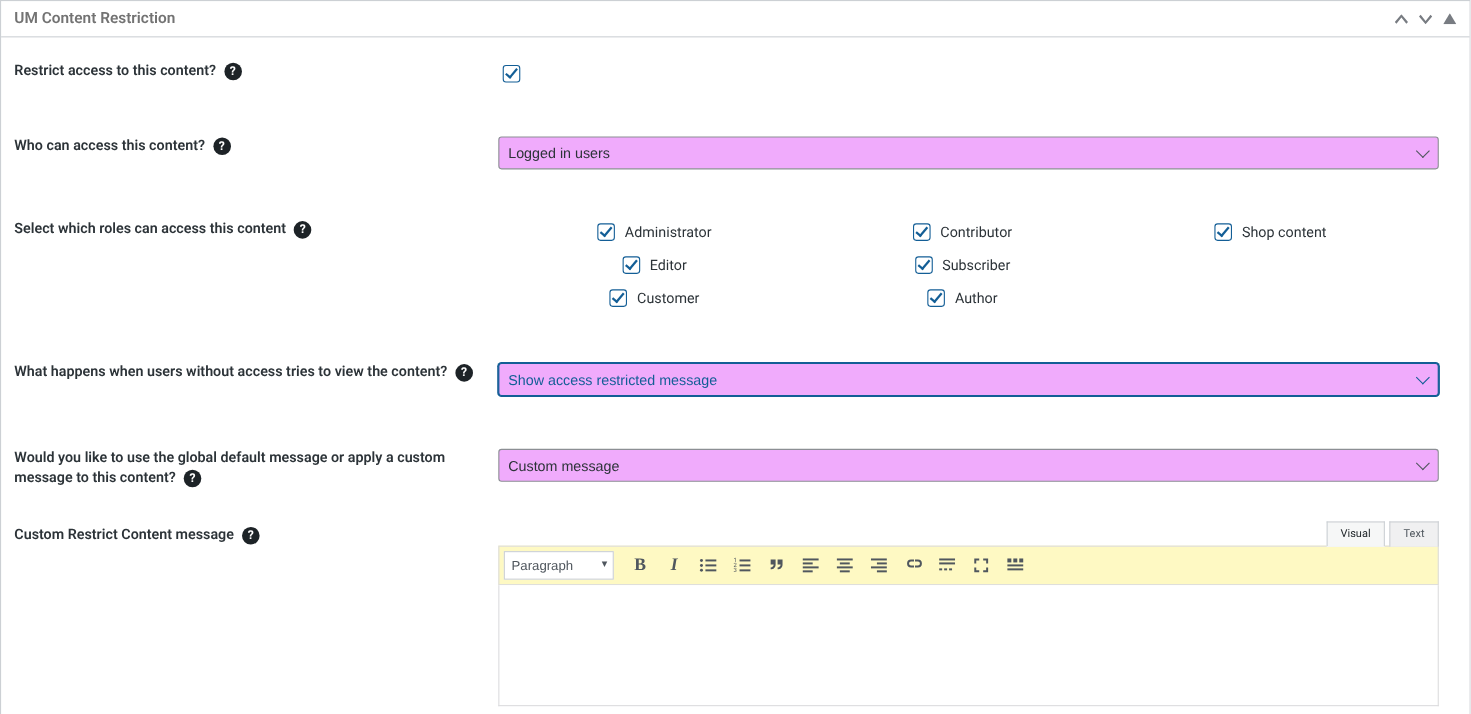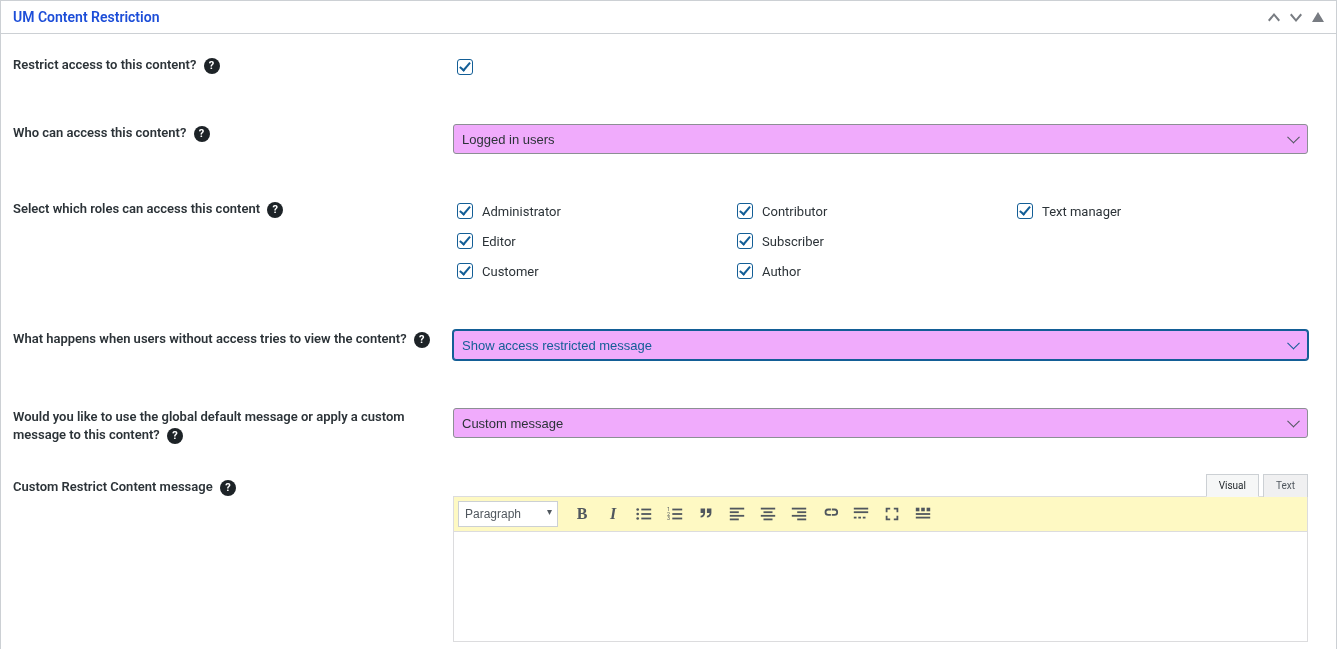--- a/index.html
+++ b/index.html
@@ -21,21 +21,21 @@
     display: flex;
     justify-content: space-between;
     align-items: center;
     border-bottom: 1px solid #ccd0d4;
   }
   .postbox-header h2 {
     font-size: 14px;
     font-weight: 600;
     padding: 8px 12px;
     margin: 0;
-    color: #1d4ed8;
+    color: #737373;
   }
   .handle-actions {
     display: flex;
     align-items: center;
     padding-right: 12px;
     gap: 10px;
   }
   .handle-actions svg { display: block; }
   .inside {
     padding: 0 12px 12px 12px;
@@ -130,21 +130,21 @@
   }
   .select-wrap.focused::after { border-color: #135e96; }
   
   .roles {
     display: grid;
     grid-template-columns: 280px 280px 280px;
     row-gap: 8px;
     font-size: 13px;
     max-width: 855px;
   }
-  .role-item { display: flex; align-items: center; gap: 6px; }
+  .role-item { display: flex; align-items: center; gap: 6px; justify-content: center; }
   
   .editor-field { padding-top: 28px; }
   .editor-wrap { max-width: 855px; margin-top: 2px; }
   .editor-tabs {
     display: flex;
     justify-content: flex-end;
     gap: 4px;
     margin-bottom: -1px;
   }
   .editor-tab {
@@ -269,21 +269,21 @@
             <div class="role-item">
               <input type="checkbox" class="um-checkbox" checked="" style="">
               <span>Administrator</span>
             </div>
             <div class="role-item">
               <input type="checkbox" class="um-checkbox" checked="" style="">
               <span>Contributor</span>
             </div>
             <div class="role-item">
               <input type="checkbox" class="um-checkbox" checked="" style="">
-              <span>Text manager</span>
+              <span>Shop content</span>
             </div>
             <div class="role-item">
               <input type="checkbox" class="um-checkbox" checked="" style="">
               <span>Editor</span>
             </div>
             <div class="role-item">
               <input type="checkbox" class="um-checkbox" checked="" style="">
               <span>Subscriber</span>
             </div>
             <div class="role-item"></div>

